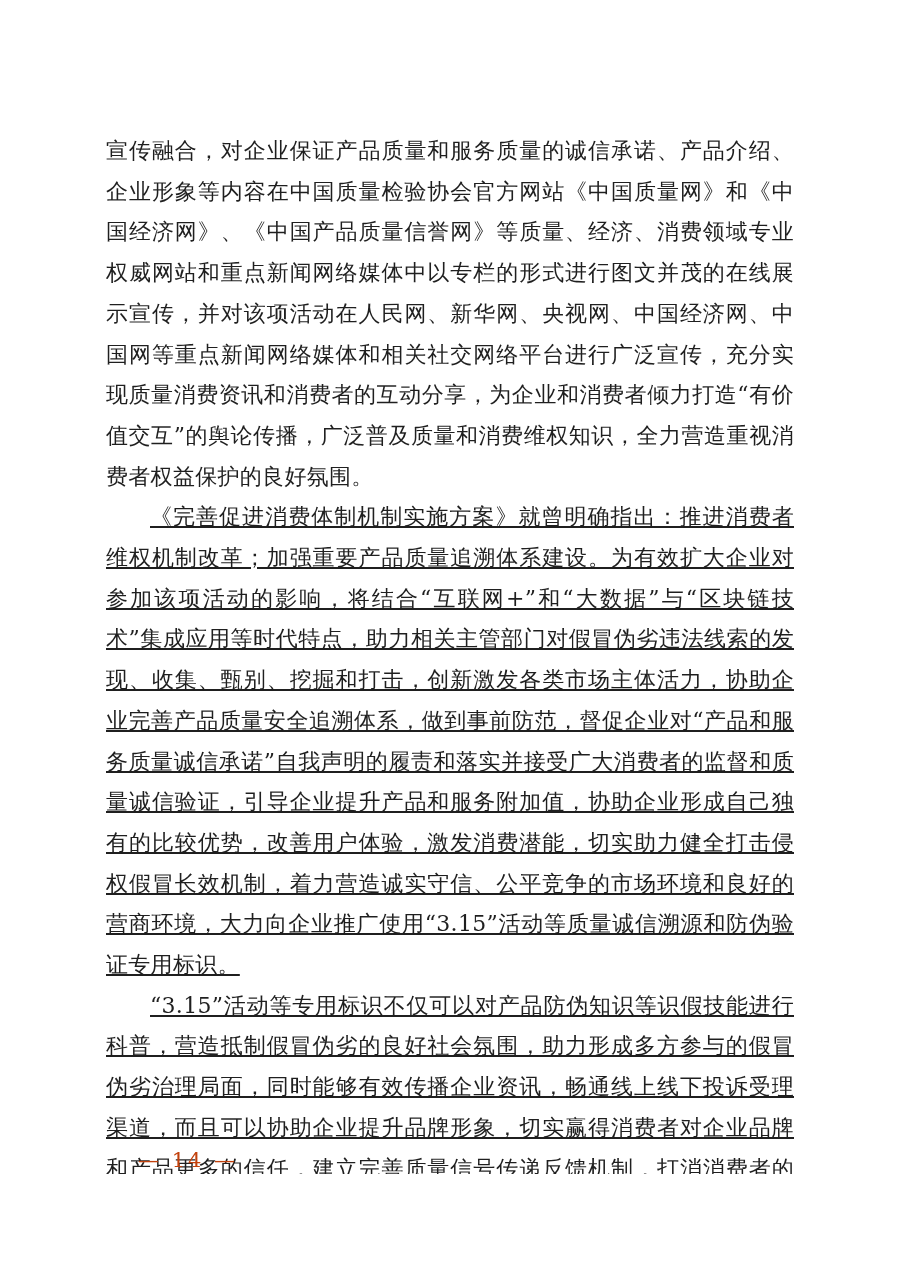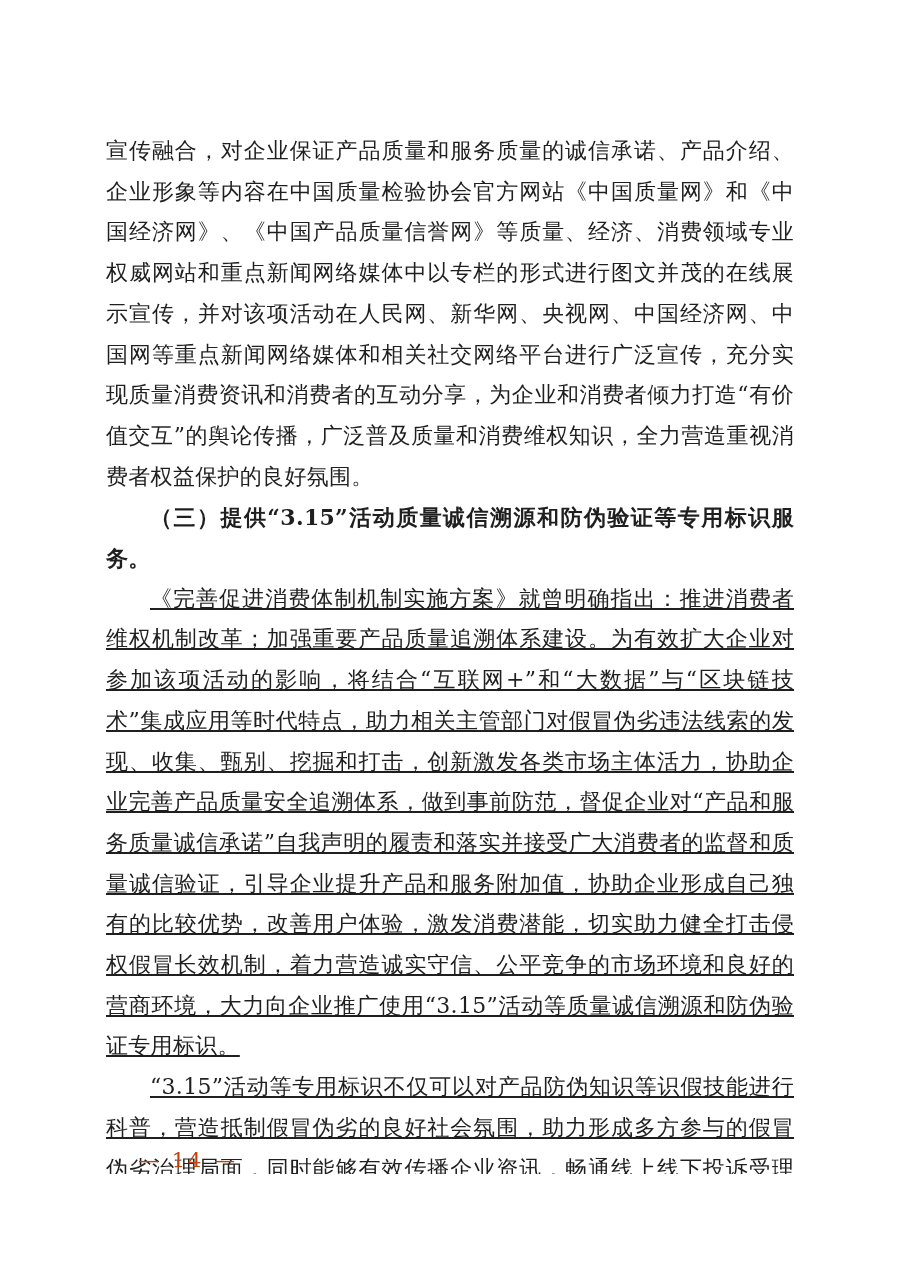--- a/index.html
+++ b/index.html
@@ -50,20 +50,19 @@
     color: #c2410c;
   }
 </style>
 </head>
 <body>
 
 <div class="page">
 
   <div class="text-block">
     <p class="para-plain">宣传融合，对企业保证产品质量和服务质量的诚信承诺、产品介绍、企业形象等内容在中国质量检验协会官方网站《中国质量网》和《中国经济网》、《中国产品质量信誉网》等质量、经济、消费领域专业权威网站和重点新闻网络媒体中以专栏的形式进行图文并茂的在线展示宣传，并对该项活动在人民网、新华网、央视网、中国经济网、中国网等重点新闻网络媒体和相关社交网络平台进行广泛宣传，充分实现质量消费资讯和消费者的互动分享，为企业和消费者倾力打造“有价值交互”的舆论传播，广泛普及质量和消费维权知识，全力营造重视消费者权益保护的良好氛围。</p>
-    <p class="para-heading">（三）提供“3.15”活动质量诚信溯源和防伪验证等专用标识服务。</p>
     <p class="para-indent">《完善促进消费体制机制实施方案》就曾明确指出：推进消费者维权机制改革；加强重要产品质量追溯体系建设。为有效扩大企业对参加该项活动的影响，将结合“互联网+”和“大数据”与“区块链技术”集成应用等时代特点，助力相关主管部门对假冒伪劣违法线索的发现、收集、甄别、挖掘和打击，创新激发各类市场主体活力，协助企业完善产品质量安全追溯体系，做到事前防范，督促企业对“产品和服务质量诚信承诺”自我声明的履责和落实并接受广大消费者的监督和质量诚信验证，引导企业提升产品和服务附加值，协助企业形成自己独有的比较优势，改善用户体验，激发消费潜能，切实助力健全打击侵权假冒长效机制，着力营造诚实守信、公平竞争的市场环境和良好的营商环境，大力向企业推广使用“3.15”活动等质量诚信溯源和防伪验证专用标识。</p>
     <p class="para-indent">“3.15”活动等专用标识不仅可以对产品防伪知识等识假技能进行科普，营造抵制假冒伪劣的良好社会氛围，助力形成多方参与的假冒伪劣治理局面，同时能够有效传播企业资讯，畅通线上线下投诉受理渠道，而且可以协助企业提升品牌形象，切实赢得消费者对企业品牌和产品更多的信任，建立完善质量信号传递反馈机制，打消消费者的消费顾虑，进一步</p>
   </div>
 
   <div class="page-number">— 14 —</div>
 
 </div>
 
 </body></html>

